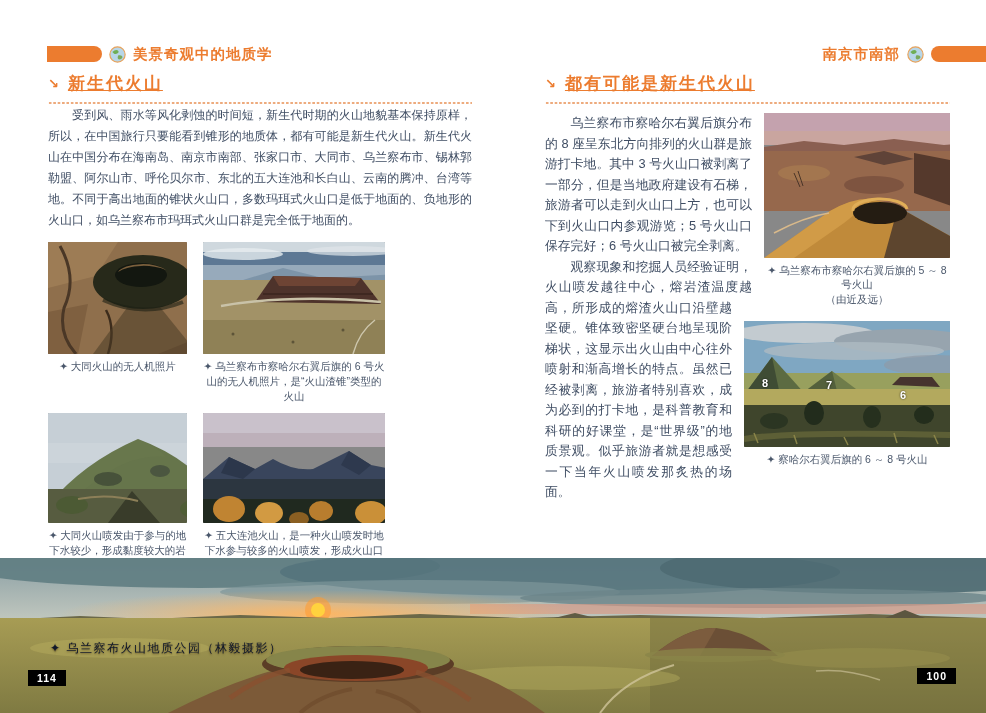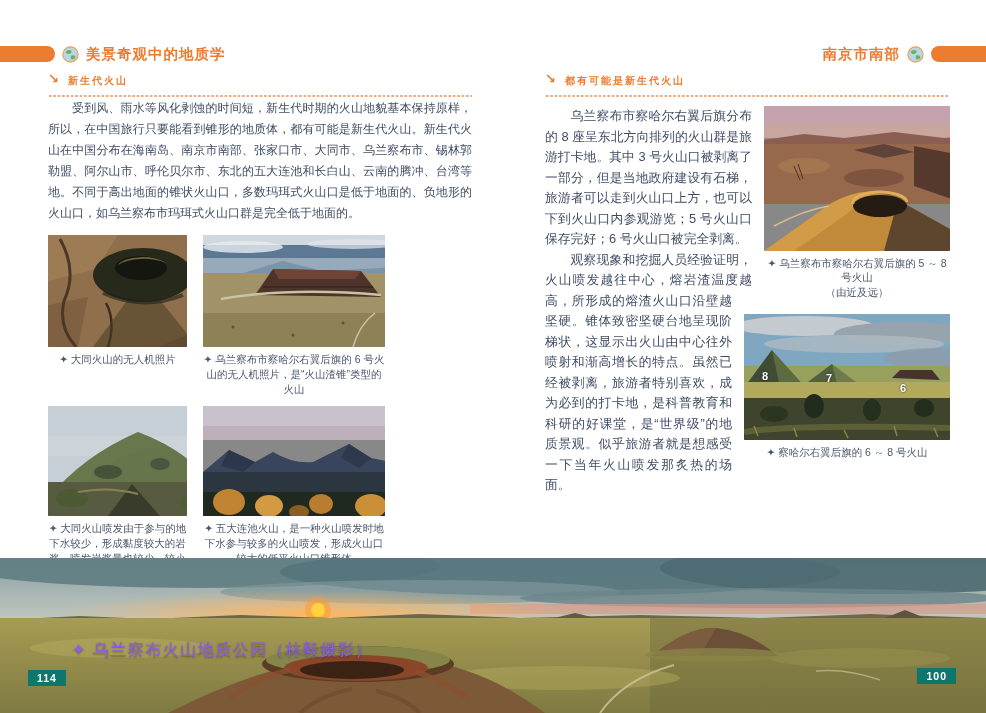--- a/index.html
+++ b/index.html
@@ -3,34 +3,34 @@
 <meta charset="utf-8">
 <style>
   html,body{margin:0;padding:0;}
   body{
     width:986px;height:713px;position:relative;overflow:hidden;
     background:#ffffff;
     font-family:"Liberation Sans","DejaVu Sans",sans-serif;
   }
   
   .runhead{position:absolute;top:44px;height:20px;display:flex;align-items:center;}
-  .runhead-left{left:0;}
+  .runhead-left{left:0;padding-left:47px;}
   .runhead-right{right:0;flex-direction:row-reverse;}
   .head-bar{width:55px;height:16px;background:#ec7c2f;}
   .head-bar.left{border-radius:0 9px 9px 0;}
   .head-bar.right{border-radius:9px 0 0 9px;}
   .globe{width:17px;height:17px;margin:0 7px;display:block;}
   .head-title{color:#ec7c2f;font-weight:bold;font-size:14.5px;letter-spacing:1px;white-space:nowrap;}
   
   .col{position:absolute;top:72px;}
   .col-left{left:48px;width:424px;}
   .col-right{left:545px;width:405px;}
   .sec-head{display:flex;align-items:baseline;color:#ec7c2f;font-weight:bold;}
   .sec-arrow{font-size:13px;margin-right:9px;transform:translateY(-1px);}
-  .sec-title{font-size:10px;letter-spacing:2px;}
+  .sec-title{font-size:17px;letter-spacing:2px;text-decoration:underline;}
   .dotline{margin-top:5px;height:4px;
     background-image:radial-gradient(circle,#edaa7c 1px,rgba(0,0,0,0) 1.3px);
     background-size:4.4px 4px;background-repeat:repeat-x;background-position:0 1px;}
   .bodytext{color:#3f4d63;text-align:justify;}
   .col-left .bodytext{margin-top:1px;font-size:12px;line-height:21px;}
   .col-right .textflow{margin-top:9px;font-size:12.8px;line-height:20.5px;color:#3f4d63;text-align:justify;}
   .textflow p{margin:0;text-indent:2em;}
   
   .photo{position:relative;overflow:hidden;border-radius:1px;background:#888;}
   .photo svg{display:block;}
@@ -42,23 +42,23 @@
   .pcell1{width:139px;}
   .pcell2{width:182px;}
   
   .floatbox{float:right;margin-left:12px;}
   .floatbox .caption{line-height:14px;}
   .fb1{width:186px;margin-bottom:7px;}
   .fb2{width:206px;clear:right;margin-top:8px;margin-bottom:4px;}
   .vnum{position:absolute;color:#ffffff;font-size:11px;font-weight:bold;text-shadow:0 0 2px rgba(0,0,0,.8);}
   
   .panorama{position:absolute;left:0;top:558px;width:986px;height:155px;overflow:hidden;}
-  .pano-caption{position:absolute;left:72px;top:82px;color:#8b5cf6;font-size:16px;letter-spacing:1.5px;
+  .pano-caption{position:absolute;left:50px;top:82px;color:#0f172a;font-size:12px;letter-spacing:1.5px;
     text-shadow:0 1px 2px rgba(60,40,10,.6);}
-  .page-badge{position:absolute;background:#0f766e;color:#ffffff;font-size:10.5px;font-weight:bold;
+  .page-badge{position:absolute;background:#000000;color:#ffffff;font-size:10.5px;font-weight:bold;
     padding:2px 9px;letter-spacing:1px;}
   .badge-114{left:28px;top:112px;}
   .badge-115{right:30px;top:110px;}
 </style>
 </head>
 <body>
 
 <div class="runhead runhead-left">
   <div class="head-bar left"></div>
   <svg class="globe" viewBox="0 0 20 20">

